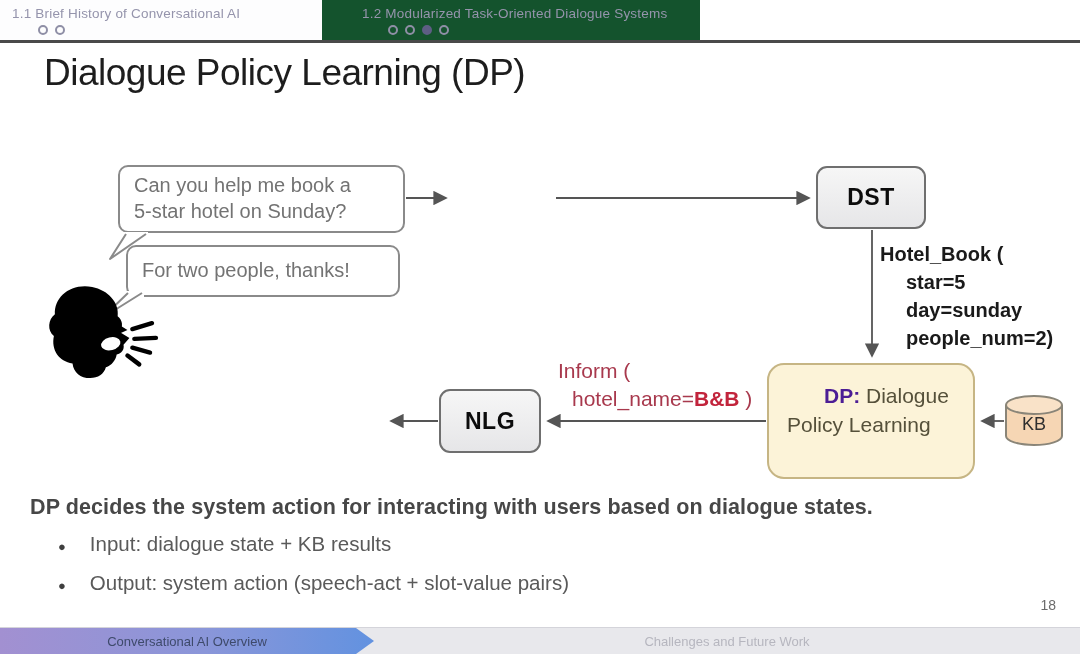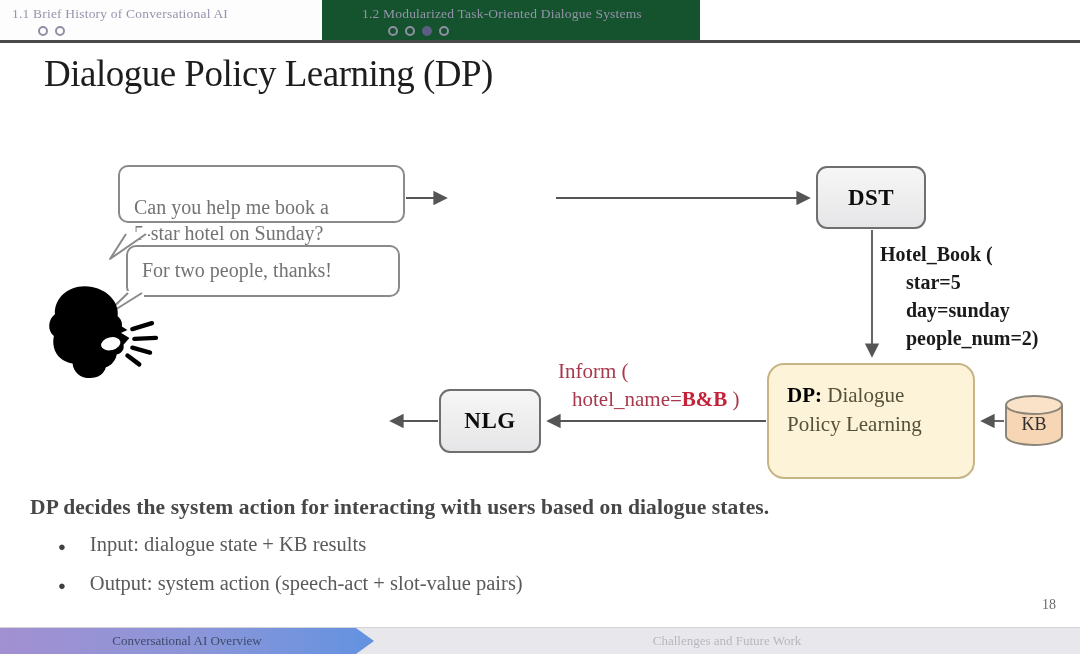--- a/index.html
+++ b/index.html
@@ -1,47 +1,47 @@
 <!DOCTYPE html>
 <html><head>
 <meta charset="utf-8">
 <style>
   html,body{margin:0;padding:0;background:#ffffff;}
   #slide{
     position:relative;width:1080px;height:654px;overflow:hidden;background:#ffffff;
-    font-family:Liberation Serif, serif;
+    font-family:Liberation Sans, sans-serif;
   }
   
   .top-nav{position:absolute;left:0;top:0;width:1080px;height:43px;display:flex;border-bottom:3px solid #4a4a4a;box-sizing:border-box;}
   .nav-section{height:100%;box-sizing:border-box;padding:6px 0 0 12px;}
   .nav-s1{width:322px;background:#fdfdfe;}
   .nav-s2{width:378px;background:#14532d;padding-left:40px;}
   .nav-s3{width:380px;background:#f4f3f8;}
   .nav-label{font-size:13.5px;color:#9594ac;letter-spacing:.2px;white-space:nowrap;}
   .nav-dots{display:flex;gap:7px;margin:4px 0 0 26px;}
   .dot{width:10px;height:10px;border-radius:50%;border:2px solid #8f8fa6;background:transparent;box-sizing:border-box;}
   .dot-filled{background:#5e5e84;border-color:#5e5e84;}
   
   .slide-title{position:absolute;left:44px;top:52px;font-size:37px;font-weight:400;color:#1d1d1d;letter-spacing:-.5px;}
   
   .arrows-svg{position:absolute;left:0;top:0;width:1080px;height:654px;pointer-events:none;}
   .bubble{position:absolute;background:#fff;border:2px solid #8a8a8a;border-radius:10px;color:#737373;font-size:20px;line-height:1.3;box-sizing:border-box;}
-  .bubble-1{left:118px;top:165px;width:287px;height:58px;padding:27px 14px;}
+  .bubble-1{left:118px;top:165px;width:287px;height:68px;padding:5px 14px;}
   .bubble-2{left:126px;top:245px;width:274px;height:52px;padding:10px 14px;}
   .tail{position:absolute;}
   .node-box{position:absolute;display:flex;align-items:center;justify-content:center;
     background:linear-gradient(#f6f6f6,#e6e6e8);border:2px solid #6f6f6f;border-radius:11px;
     font-weight:bold;font-size:23px;color:#0c0c0c;box-sizing:border-box;letter-spacing:.5px;}
   .box-nlu{left:454px;top:166px;width:100px;height:63px;}
   .box-dst{left:816px;top:166px;width:110px;height:63px;}
   .box-nlg{left:439px;top:389px;width:102px;height:64px;}
   .box-dp{position:absolute;left:767px;top:363px;width:208px;height:116px;background:#fcf3d8;
     border:2px solid #c6b584;border-radius:17px;box-sizing:border-box;padding:16px 18px;
     font-size:21px;line-height:1.4;color:#55503a;}
-  .dp-prefix{font-weight:bold;color:#000000;}
+  .dp-prefix{font-weight:bold;color:#4c1d95;margin-left:37px;}
   .code-block{position:absolute;left:880px;top:240px;font-size:20px;font-weight:600;color:#1a1a1a;line-height:28px;}
   .code-block .indent{margin-left:26px;}
   .inform-block{position:absolute;left:558px;top:357px;font-size:21px;font-weight:500;line-height:28px;color:#a8394d;}
   .inform-l2{margin-left:14px;}
   .inform-value{color:#c2243c;font-weight:600;}
   .kb-wrap{position:absolute;left:1002px;top:394px;width:64px;height:54px;}
   .kb-label{position:absolute;left:0;top:20px;width:64px;text-align:center;font-size:18px;color:#2f2f2f;}
   .person-icon{position:absolute;left:40px;top:281px;width:120px;height:102px;}
   
   .statement{position:absolute;left:30px;top:495px;font-size:21.5px;font-weight:bold;color:#474747;letter-spacing:.1px;}

